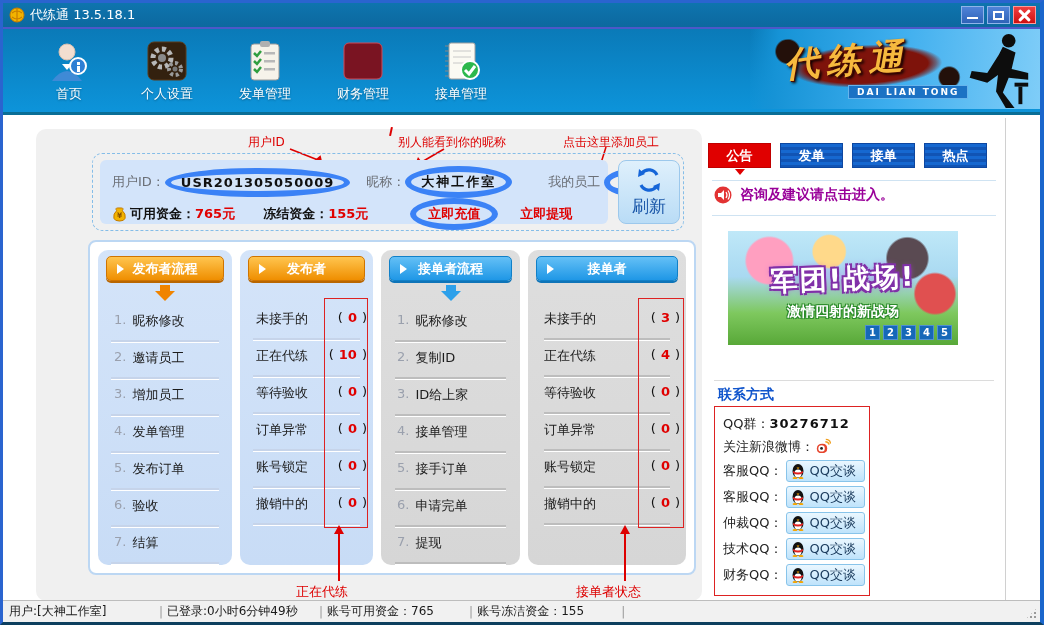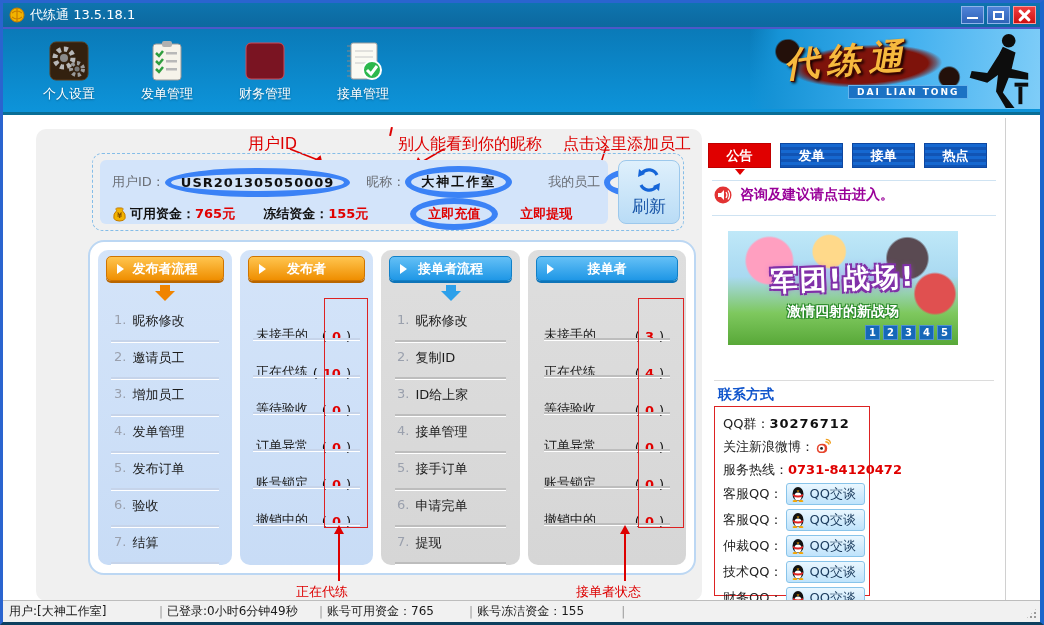--- a/index.html
+++ b/index.html
@@ -31,56 +31,56 @@
       radial-gradient(circle at 12% 20%, #23100a 0 6%, transparent 7%),
       radial-gradient(circle at 90% 75%, #23100a 0 5%, transparent 6%),
       radial-gradient(ellipse 50% 46% at 50% 50%, #7e130b 0 60%, rgba(126,19,11,.5) 68%, transparent 74%);}
   .brand-cn{ position:absolute; left:34px; top:8px; font-size:35px; font-weight:bold; font-style:italic; letter-spacing:7px; color:#f6b93e;
     text-shadow:1px 1px 0 #4a0b00, 2px 2px 3px #000; transform:rotate(-4deg); white-space:nowrap;}
   .brand-en{ position:absolute; left:98px; top:56px; background:#1b72c4; border:1px solid #66b4ec; color:#fff; font-size:9px; font-weight:bold; letter-spacing:2px; padding:1px 8px; white-space:nowrap;}
   .brand .fighter{ position:absolute; right:4px; top:2px; }
   
   .main{ position:absolute; left:0; right:0; top:115px; height:485px; background:#fff; }
   .graypanel{ position:absolute; left:33px; top:11px; width:666px; height:472px; background:#f0f0f0; border-radius:10px; }
-  .red-note{ position:absolute; color:#dd0000; font-size:16px; white-space:nowrap; }
+  .red-note{ position:absolute; color:#dd0000; font-size:12px; white-space:nowrap; }
   .red-tick{ position:absolute; width:2px; height:9px; background:#dd0000; transform:rotate(12deg);}
   .ann-arrow{ position:absolute; }
   
   .dashedbox{ position:absolute; left:56px; top:24px; width:592px; height:78px; border:1px dashed #85bde8; border-radius:10px;}
   .infopanel{ position:absolute; left:64px; top:31px; width:508px; height:64px; background:#d3e4fa; border-radius:6px; padding:6px 10px 6px 12px; display:flex; flex-direction:column; justify-content:space-around;}
   .irow{ display:flex; align-items:center; font-size:13px; white-space:nowrap;}
   .lab-gray{ color:#6b6f76; }
   .bval{ font-weight:bold; color:#111; letter-spacing:1px;}
   .oval{ border:6px solid #3b82f6; border-radius:50%; padding:1px 10px; display:inline-block;}
   .redbold{ color:#e00000; font-weight:bold; }
   .blk-lab{ color:#111; font-weight:bold; }
   .refreshbtn{ position:absolute; left:582px; top:31px; width:62px; height:64px; background:linear-gradient(#dff0fc,#b9dcf6); border:1px solid #9cc8ec; border-radius:8px; display:flex; flex-direction:column; align-items:center; justify-content:center; gap:2px; cursor:pointer;}
   .refreshbtn .r-lbl{ font-size:17px; color:#1a57a8; }
   
-  .colwrap{ position:absolute; left:52px; top:111px; width:608px; height:335px; background:#fff; border:2px solid #bcd7f3; border-radius:16px; padding:8px; display:flex; gap:8px; }
+  .colwrap{ position:absolute; left:52px; top:111px; width:608px; height:335px; background:#fff; border:2px solid #bcd7f3; border-radius:8px; padding:8px; display:flex; gap:8px; }
   .card{ border-radius:10px; position:relative; overflow:hidden; }
   .card.c-blue{ background:linear-gradient(#d4e4f9,#c8dcf6); }
   .card.c-gray{ background:linear-gradient(#dedede,#d6d6d6); }
   .c1{ width:134px;} .c2{ width:133px;} .c3{ width:139px;} .c4{ flex:1;}
   .col-header{ margin:6px 8px 4px; height:25px; border-radius:5px; display:flex; align-items:center; justify-content:center; gap:6px; color:#fff; font-size:13px; font-weight:bold; cursor:pointer; position:relative; }
   .col-header.h-orange{ background:linear-gradient(#ffc54f,#ef8e00); border:1px solid #cf7400; box-shadow:0 2px 0 #b96600;}
   .col-header.h-blue{ background:linear-gradient(#64c0f6,#1f97e6); border:1px solid #1080c8; box-shadow:0 2px 0 #0e74b8;}
   .tri{ width:0; height:0; border-left:7px solid #fff; border-top:5px solid transparent; border-bottom:5px solid transparent; position:absolute; left:10px;}
   .downarrow{ height:16px; position:relative; margin-top:2px;}
   .downarrow:before{ content:""; position:absolute; left:50%; margin-left:-5px; top:0; width:10px; height:6px; }
   .downarrow:after{ content:""; position:absolute; left:50%; margin-left:-10px; top:6px; border-left:10px solid transparent; border-right:10px solid transparent; }
   .a-orange:before{ background:#f08400;} .a-orange:after{ border-top:10px solid #f08400;}
   .a-blue:before{ background:#2da0ea;} .a-blue:after{ border-top:10px solid #2da0ea;}
   .items{ margin-top:8px; }
   .flow-item,.status-item{ height:37px; position:relative; display:flex; align-items:flex-start; padding:3px 10px 0 16px; font-size:13px; cursor:pointer;}
   .flow-item .num{ color:#9aa0ad; margin-right:6px; }
   .flow-item .lbl,.status-item .lbl{ color:#1c1c1c; }
   .flow-item:after,.status-item:after{ content:""; position:absolute; left:10%; right:10%; bottom:4px; height:2px; background:#c6d4ea; box-shadow:0 1px 0 #fff;}
   .c-gray .flow-item:after,.c-gray .status-item:after{ background:#bdbdbd; }
-  .status-item{ justify-content:space-between; padding-right:22px;align-items:flex-end;}
+  .status-item{ justify-content:space-between; padding-right:6px;}
   .cnt{ color:#111; } .cnt b{ color:#e00000; margin:0 5px; }
   .count-overlay{ position:absolute; border:1px solid #dd2222; pointer-events:none; top:48px; height:230px;}
   .ov2{ left:84px; width:44px; } .ov4{ left:110px; width:46px; }
   .uparrow{ position:absolute; width:2px; background:#dd0000; z-index:5;}
   .uparrow:before{ content:""; position:absolute; top:-8px; left:-4px; border-left:5px solid transparent; border-right:5px solid transparent; border-bottom:9px solid #dd0000;}
   
   .rightpanel{ position:absolute; left:703px; top:0; width:299px; height:485px; background:#fff; }
   .tabs{ position:absolute; left:2px; top:25px; display:flex; gap:9px; }
   .tab{ width:63px; height:25px; color:#fff; font-size:13px; font-weight:bold; display:flex; align-items:center; justify-content:center; cursor:pointer; position:relative;
     background:repeating-linear-gradient(180deg,#1668d0 0 3px,#1154b4 3px 6px); border:1px solid #0d47a1;}
@@ -141,20 +141,31 @@
       <div class="wbtn close">
           <div class="glyph-x"></div>
         </div>
     </div>
   </div>
   <div class="title-sep"></div>
 
   <div class="toolbar">
     <div class="tool-item">
       <svg class="t-ico" viewBox="0 0 44 44">
+        <circle cx="20" cy="13" r="8" fill="#f3ded0" stroke="#d8c0b0"></circle>
+        <path d="M5,42 Q20,22 35,42 Z" fill="#3f8ad6"></path>
+        <path d="M15,25 L20,31 L25,25" fill="#fff"></path>
+        <circle cx="31" cy="27" r="8" fill="#2f7fd4" stroke="#fff" stroke-width="2"></circle>
+        <rect x="30" y="23" width="3" height="3" fill="#fff"></rect>
+          <rect x="30" y="27" width="3" height="6" fill="#fff"></rect>
+      </svg>
+      <span class="t-lbl">首页</span>
+    </div>
+    <div class="tool-item">
+      <svg class="t-ico" viewBox="0 0 44 44">
         <rect x="3" y="3" width="38" height="38" rx="6" fill="#33210f" stroke="#5a3a1a"></rect>
         <circle cx="17" cy="19" r="9" fill="none" stroke="#b8b8b8" stroke-width="5" stroke-dasharray="4 3"></circle>
         <circle cx="17" cy="19" r="4" fill="#8a8a8a"></circle>
         <circle cx="30" cy="30" r="6" fill="none" stroke="#9a9a9a" stroke-width="4" stroke-dasharray="3 2.5"></circle>
         <circle cx="30" cy="30" r="2.5" fill="#777"></circle>
       </svg>
       <span class="t-lbl">个人设置</span>
     </div>
     <div class="tool-item">
       <svg class="t-ico" viewBox="0 0 44 44">
@@ -522,24 +533,20 @@
         </div>
         <div class="crow">
           <span>关注新浪微博：</span>
           <svg width="17" height="17" viewBox="0 0 18 18">
             <path d="M3,11 Q3,6 9,6 Q14,6 14,11 Q14,16 8,16 Q3,16 3,11 Z" fill="#e6452d"></path>
             <circle cx="8" cy="11" r="3.4" fill="#fff"></circle>
               <circle cx="8" cy="11" r="1.5" fill="#222"></circle>
             <path d="M12,4 Q15,4 16,7 M12.5,1.5 Q17,1.5 17.5,6" stroke="#f0a020" fill="none" stroke-width="1.4"></path>
           </svg>
         </div>
-        <div class="crow">
-          <span>服务热线：</span>
-          <span class="v-red">0731-84120472</span>
-        </div>
         <div>
 
             <div class="qrow">
               <span>客服QQ：</span>
               <div class="qqbtn">
                 <svg width="14" height="16" viewBox="0 0 14 16">
                   <ellipse cx="7" cy="8" rx="5.5" ry="7" fill="#111"></ellipse>
                   <ellipse cx="7" cy="10.5" rx="3.6" ry="4" fill="#fff"></ellipse>
                   <polygon points="5.5,4.5 8.5,4.5 7,6.2" fill="#f5a500"></polygon>
                   <path d="M2,8 Q7,11 12,8 L12,10 Q7,13 2,10 Z" fill="#e02020"></path>

